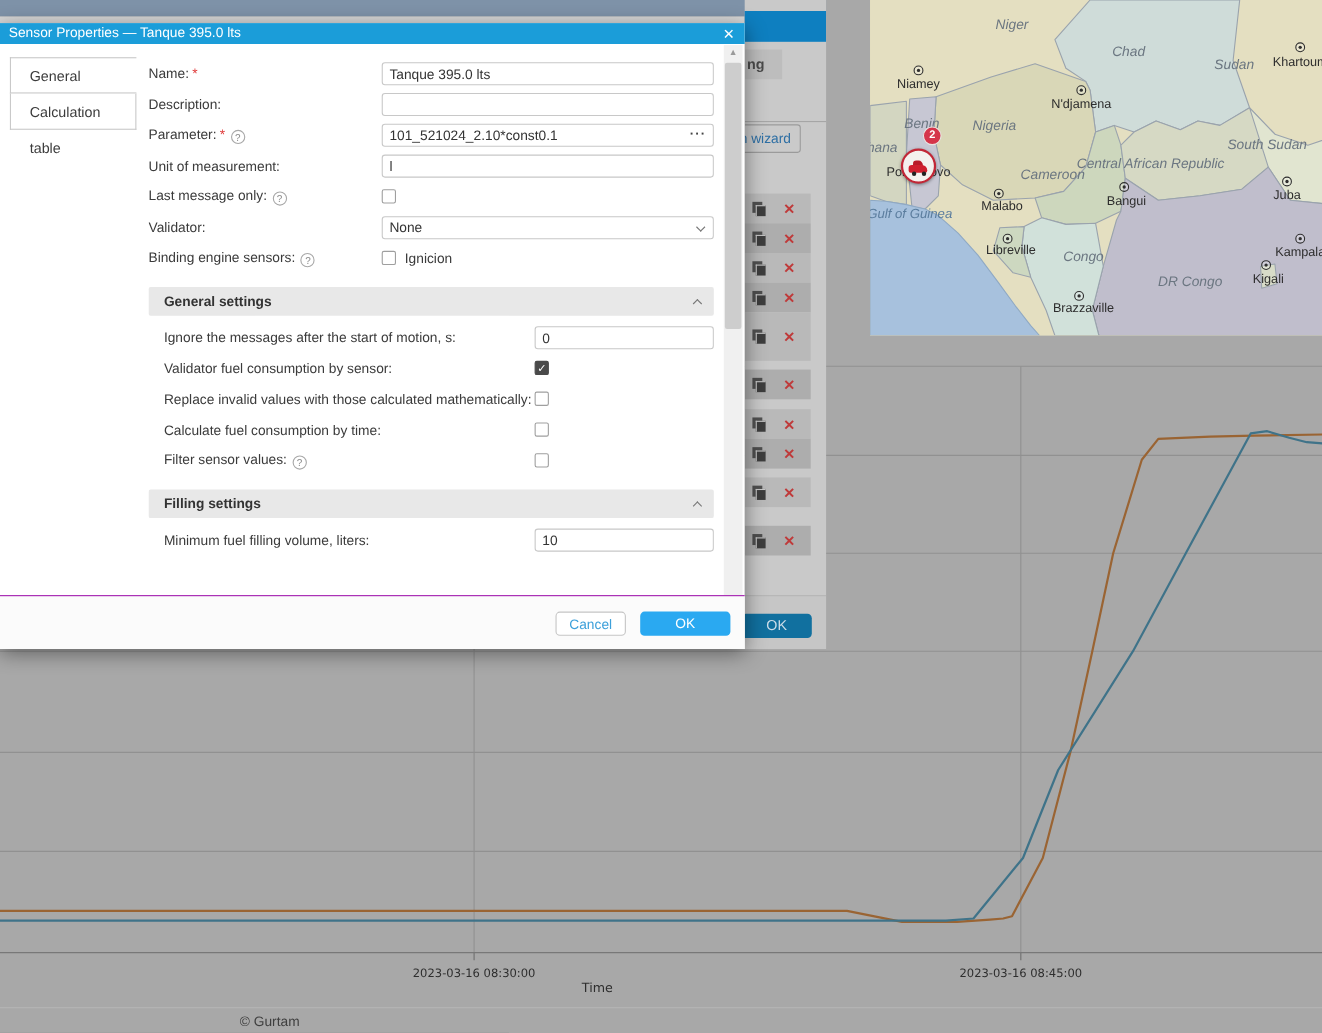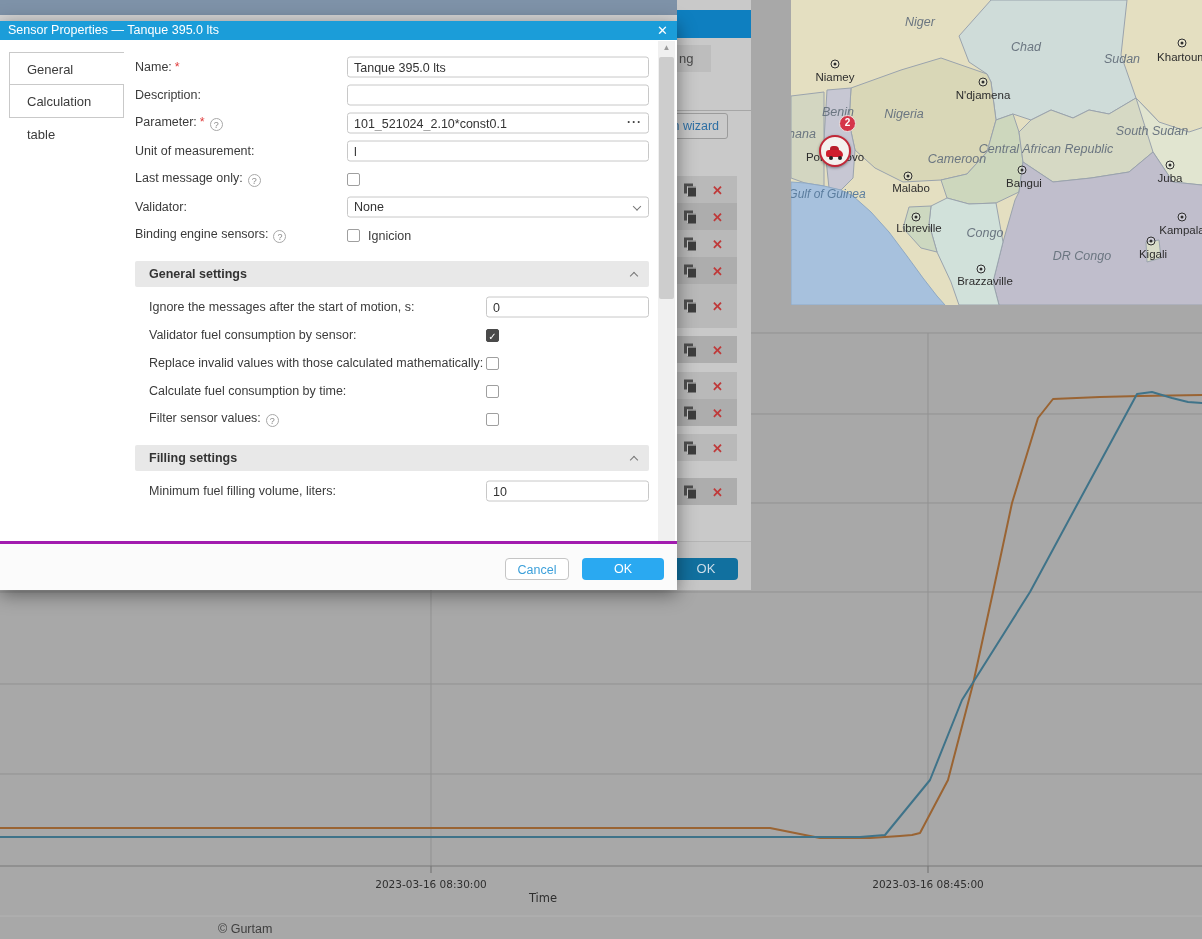--- a/index.html
+++ b/index.html
@@ -25,21 +25,21 @@
   .car-wheel { position:absolute; width:4px; height:4px; background:#222; border-radius:50%; top:19px; }
   .car-badge { position:absolute; left:18px; top:-22px; width:17px; height:17px; background:#d5354a; border:1.5px solid #e9e3e0; border-radius:50%; color:#fff; font-size:10px; font-weight:bold; text-align:center; line-height:14px; }
 
   
   .strip-blue { position:absolute; left:0; top:0; width:751px; height:15px; background:#7e92a8; z-index:4; }
   .strip-white { position:absolute; left:0; top:15px; width:677px; height:6px; background:#d6d6d6; z-index:4; }
 
   
   .behind { position:absolute; left:677px; top:0; width:74px; height:590px; z-index:5; background:#c9c9c9; overflow:hidden; }
   .behind-title { position:absolute; left:-60px; top:10px; width:134px; height:28px; background:#0e7fc0; }
-  .behind-chip { position:absolute; left:-6px; top:45px; width:40px; height:27px; background:#bdbdbd; color:#4a4a4a; font-size:13px; line-height:27px; padding-left:8px; }
+  .behind-chip { position:absolute; left:-6px; top:45px; width:40px; height:27px; background:#bdbdbd; color:#4a4a4a; font-size:13px; line-height:27px; padding-left:8px;font-weight:bold; }
   .behind-divider { position:absolute; left:0; top:110px; width:74px; height:1px; background:#a6a6a6; }
   .behind-wizard { position:absolute; left:-19px; top:113px; width:70px; height:26px; background:#cacaca; border:1px solid #9b9b9b; border-radius:3px; color:#2e6fa4; font-size:12.5px; text-align:right; padding:5px 8px 0 0; }
   .behind-rows { position:absolute; left:0; top:0; width:74px; height:590px; }
   .b-row { position:absolute; left:0; width:60px; }
   .ic-copy { position:absolute; left:7px; top:50%; width:13px; height:13px; transform:translateY(-50%); }
   .ic-copy i { position:absolute; display:block; width:9px; height:10px; background:#3d3d3d; }
   .ic-copy i:first-child { left:0; top:0; opacity:.85; }
   .ic-copy i:last-child { left:3px; top:3px; border-left:1px solid #c9c9c9; border-top:1px solid #c9c9c9; }
   .ic-del { position:absolute; left:35px; top:50%; transform:translateY(-50%); color:#bf3a3a; font-size:13px; font-weight:bold; }
   .behind-footer { position:absolute; left:0; top:541px; width:74px; height:49px; background:#c6c6c6; border-top:1px solid #b5b5b5; }
@@ -67,21 +67,21 @@
   .chev { position:absolute; right:8px; top:6px; width:6px; height:6px; border-right:1.3px solid #777; border-bottom:1.3px solid #777; transform:rotate(45deg); }
   .cb { position:relative; display:inline-block; width:13px; height:13px; border:1px solid #9f9f9f; border-radius:2px; background:#fff; vertical-align:middle; cursor:pointer; }
   .cb.checked { background:#4a4a4a; border-color:#4a4a4a; color:#fff; font-size:10px; line-height:13px; text-align:center; }
   .cb-label { font-size:12.5px; color:#3b3b3b; margin-left:8px; vertical-align:middle; }
   .sect { position:relative; height:26px; margin:12px 0 6px 0; background:#e8e8e8; border-radius:2px; font-size:12.5px; font-weight:bold; color:#333; line-height:26px; padding-left:14px; cursor:pointer; }
   .caret { position:absolute; right:12px; top:12px; width:6px; height:6px; border-right:1.3px solid #777; border-bottom:1.3px solid #777; transform:rotate(-135deg); }
   .sbar { position:absolute; left:658px; top:20px; width:17px; height:521px; background:#f0f0f0; }
   .sbar .arr { position:absolute; left:0; width:17px; height:14px; color:#9a9a9a; font-size:8px; text-align:center; line-height:14px; cursor:pointer; }
   .sbar .arr.up { top:0; } .sbar .arr.down { bottom:0; }
   .sbar .thumb { position:absolute; left:1px; top:16px; width:15px; height:242px; background:#cdcdcd; border-radius:2px; cursor:grab; }
-  .dlg-footer { position:absolute; left:0; top:520px; width:100%; height:49px; background:#fbfbfb; border-top:3px solid #a21caf; }
+  .dlg-footer { position:absolute; left:0; top:520px; width:100%; height:49px; background:#fbfbfb; border-top:1px solid #a21caf; }
   .btn { position:absolute; top:14px; height:22px; border-radius:4px; font-size:12.5px; text-align:center; line-height:22px; cursor:pointer; }
   .btn-cancel { left:505px; width:64px; background:#fff; border:1px solid #c5c5c5; color:#3da0da; }
   .btn-ok { left:582px; width:82px; background:#2aa9f1; color:#fff; }
 </style>
 </head>
 <body>
 
 <div class="stage">
 
   <svg id="chart-svg" width="1202" height="939">

